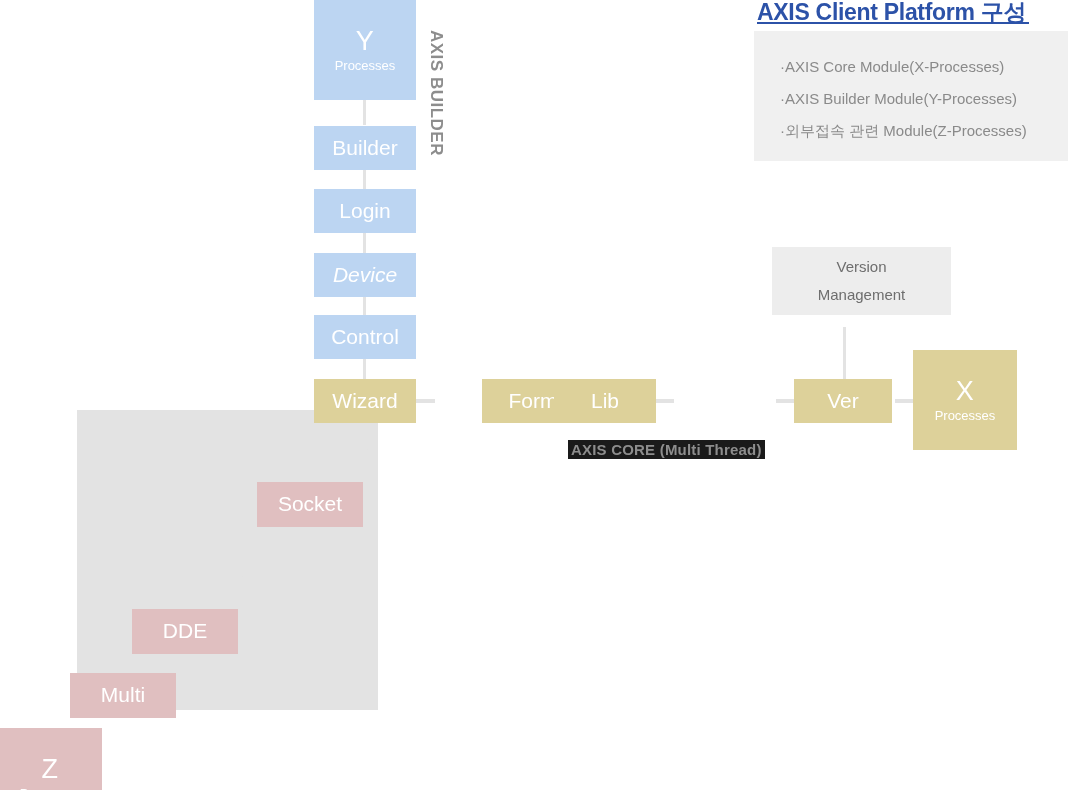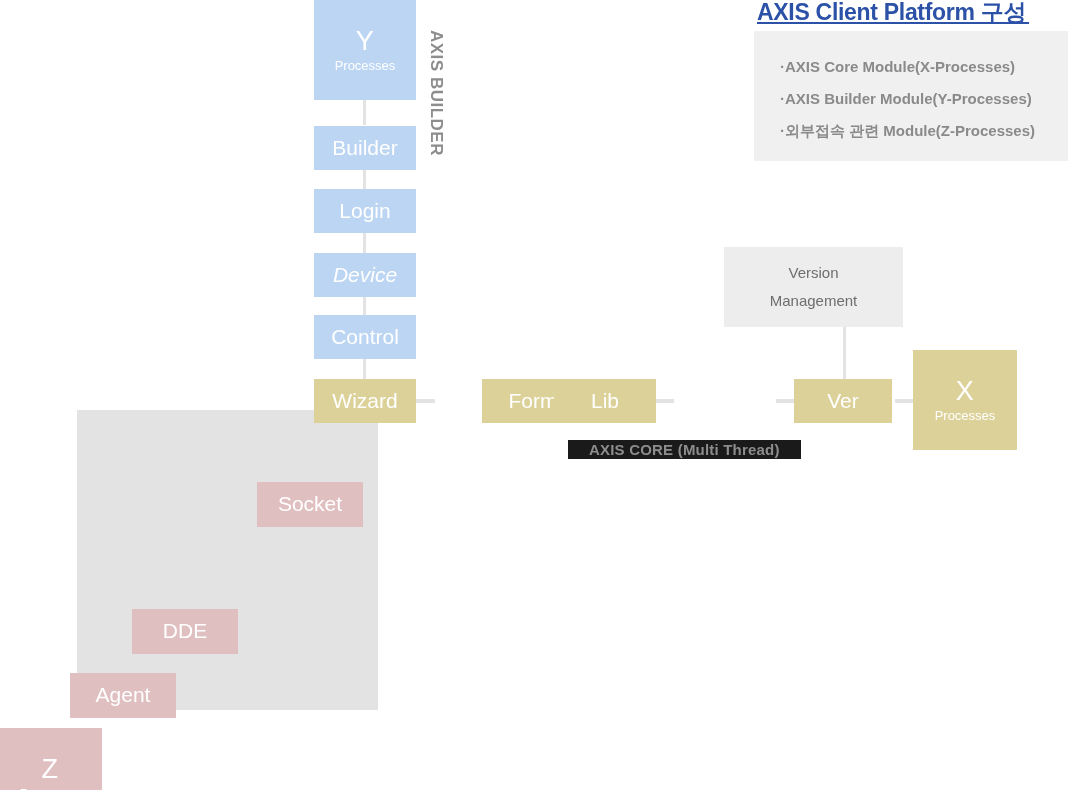--- a/index.html
+++ b/index.html
@@ -84,21 +84,21 @@
 
   
   #axis-core-label {
     position: absolute;
     background: #1a1a1a;
     color: #8d8d8d;
     font-size: 15px;
     font-weight: bold;
     letter-spacing: 0.2px;
     white-space: nowrap;
-    padding: 1px 21px;
+    padding: 1px 3px;
     z-index: 6;
   }
 
   
   #version-management {
     position: absolute;
     background: #ededed;
     color: #6e6e6e;
     font-size: 15px;
     display: flex;
@@ -137,21 +137,20 @@
     position: absolute;
     background: #f0f0f0;
     z-index: 3;
     padding: 20px 26px;
   }
   #legend-panel .legend-item {
     color: #8a8a8a;
     font-size: 15px;
     line-height: 2.13;
     white-space: nowrap;
-    font-weight: bold;
   }
 </style>
 </head>
 <body>
 
 <div id="canvas">
 
   <div id="page-title" style="left:757px; top:-3px;">AXIS Client Platform 구성</div>
   <div id="title-underline" style="left:757px; top:22px; width:272px;"></div>
 
@@ -214,21 +213,21 @@
 
   <div class="node tan" style="left:794px; top:379px; width:98px; height:44px;">
     <span class="lbl">Ver</span>
   </div>
 
   <div class="node tan" style="left:913px; top:350px; width:104px; height:100px;">
     <span class="big">X</span>
     <span class="sub">Processes</span>
   </div>
 
-  <div id="version-management" style="left:724px; top:247px; width:179px; height:80px;">
+  <div id="version-management" style="left:772px; top:247px; width:179px; height:68px;">
     <span>Version</span>
     <span>Management</span>
   </div>
 
   <div id="axis-core-label" style="left:568px; top:440px;">AXIS CORE (Multi Thread)</div>
 
   <div class="conn-diag" style="left:346px; top:428px; width:30px; transform: rotate(45deg);"></div>
   <div class="conn-diag" style="left:284px; top:492px; width:30px; transform: rotate(45deg);"></div>
   <div class="conn-diag" style="left:221px; top:555px; width:30px; transform: rotate(45deg);"></div>
   <div class="conn-diag" style="left:158px; top:619px; width:30px; transform: rotate(45deg);"></div>
@@ -237,21 +236,21 @@
   <div class="node pink" style="left:257px; top:444px; width:106px; height:45px;">
     <span class="lbl">Socket</span>
   </div>
 
 
   <div class="node pink" style="left:132px; top:571px; width:106px; height:45px;">
     <span class="lbl">DDE</span>
   </div>
 
   <div class="node pink" style="left:70px; top:635px; width:106px; height:45px;">
-    <span class="lbl">Agent</span>
+    <span class="lbl">Multi</span>
   </div>
 
   <div class="node pink" style="left:-2px; top:690px; width:104px; height:100px;">
     <span class="big">Z</span>
     <span class="sub">Processes</span>
   </div>
 
 </div>
 
 </body></html>

